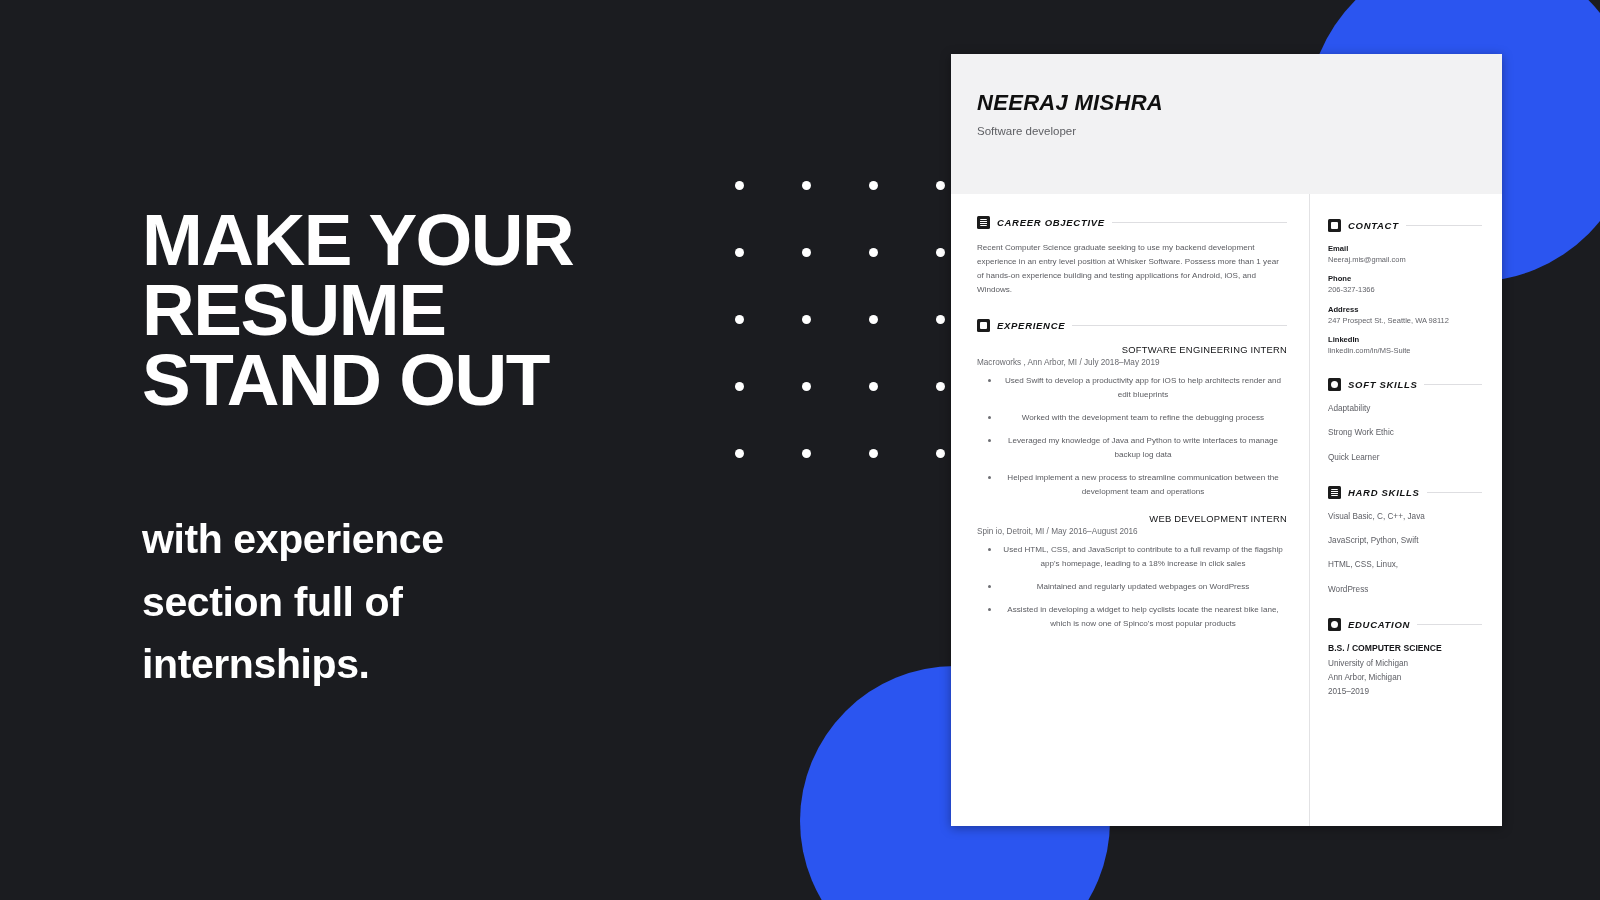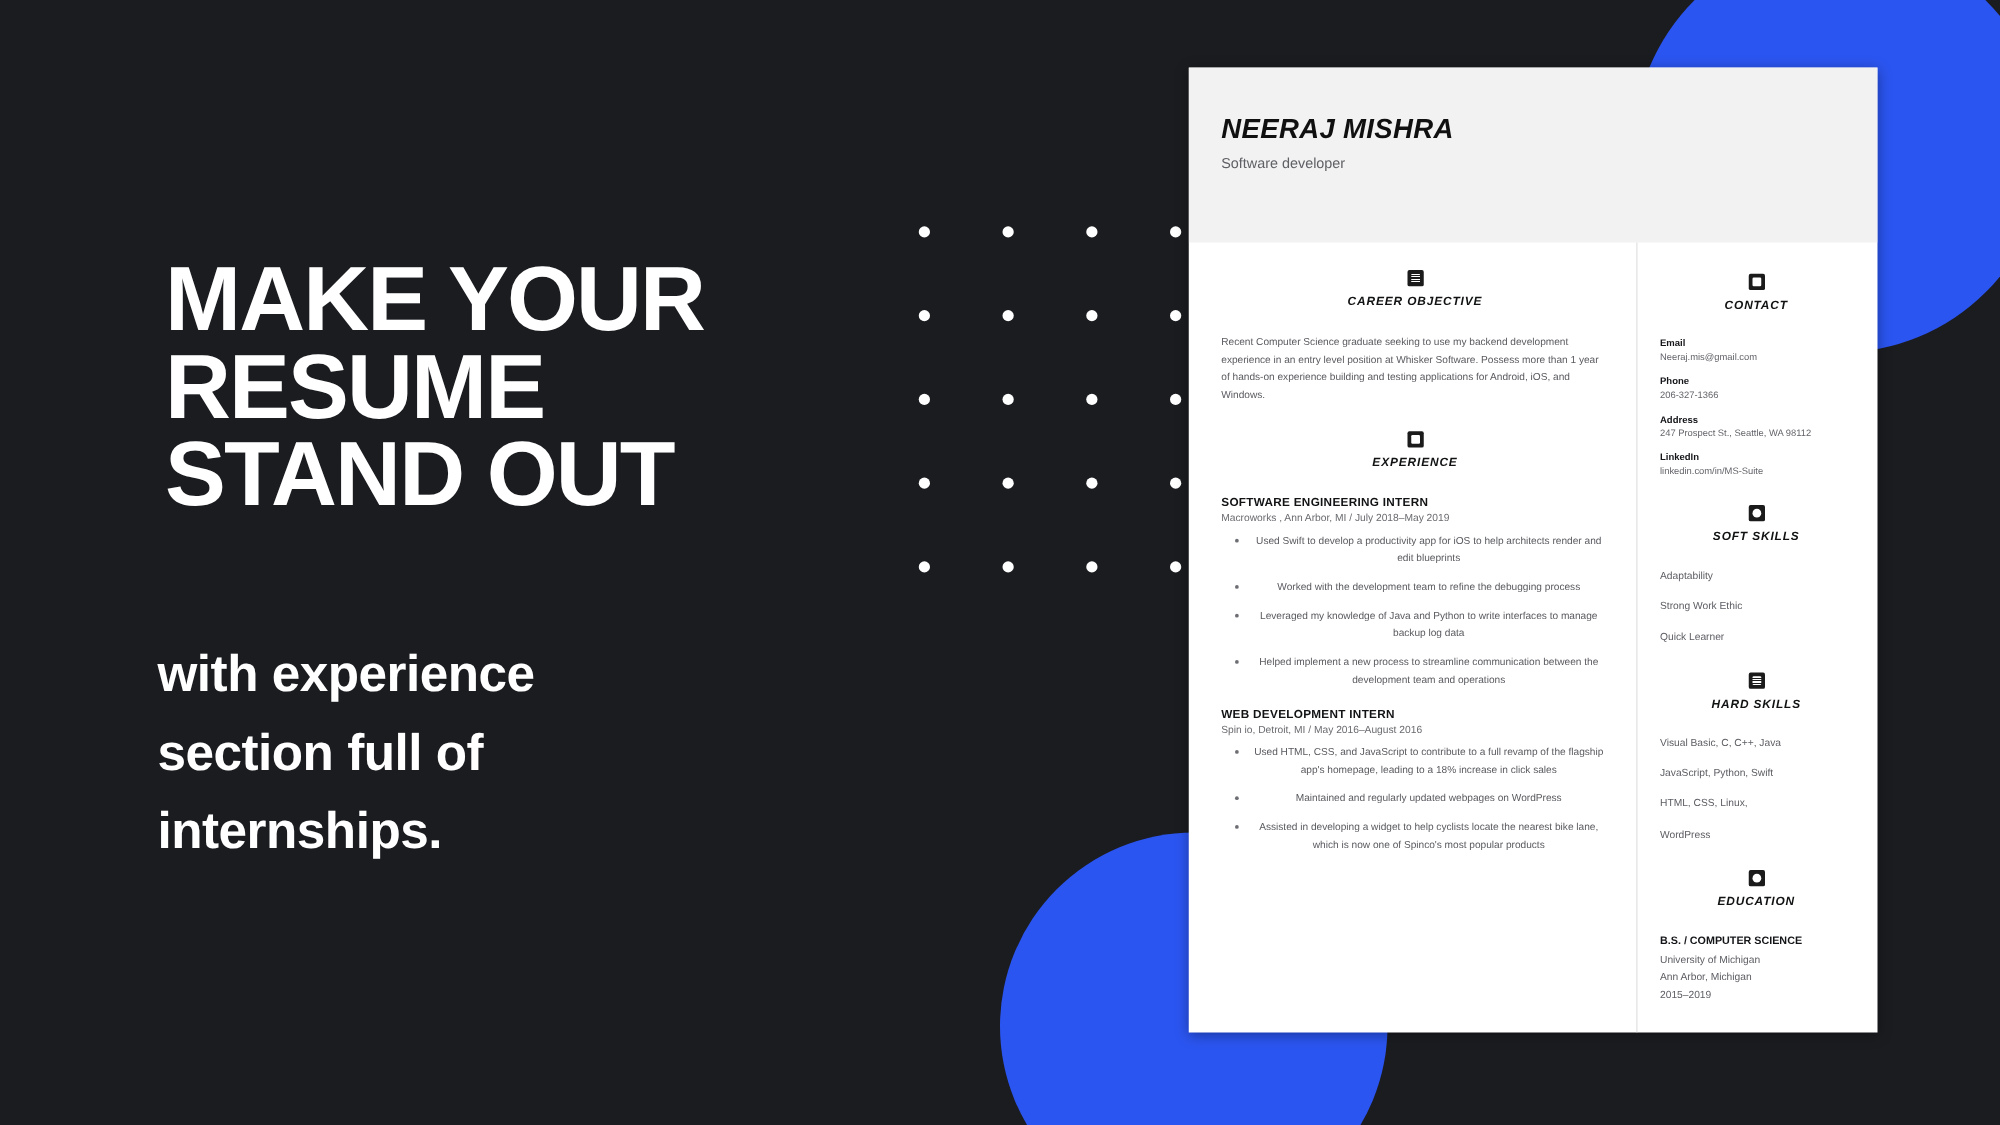--- a/index.html
+++ b/index.html
@@ -40,33 +40,33 @@
   #dot-grid .dot {
     position: absolute;
     width: 9px; height: 9px;
     border-radius: 50%;
     background: #ffffff;
   }
 
   
   #headline {
     position: absolute;
-    left: 132px; top: 205px;
+    left: 142px; top: 205px;
     width: 560px;
     color: #ffffff;
     font-size: 73px;
     line-height: 0.96;
     font-weight: bold;
     letter-spacing: -1.5px;
   }
   #headline .hl-line { display: block; white-space: nowrap; }
 
   #subheadline {
     position: absolute;
-    left: 126px; top: 508px;
+    left: 142px; top: 508px;
     width: 450px;
     color: #ffffff;
     font-size: 41px;
     line-height: 1.53;
     font-weight: bold;
     letter-spacing: -0.4px;
   }
 
   
   #resume-card {
@@ -113,21 +113,20 @@
     box-sizing: border-box;
     border-left: 1px solid #e2e2e4;
   }
 
   
   .sec-head {
     display: flex;
     align-items: center;
     gap: 7px;
     margin: 0 0 12px 0;
-    flex-direction: column;
   }
   .sec-head .glyph {
     width: 13px; height: 13px;
     background: #1b1b1b;
     border-radius: 1.5px;
     position: relative;
     flex: 0 0 auto;
   }
   .sec-head .glyph::after {
     content: "";
@@ -159,24 +158,25 @@
   .objective-text {
     font-size: 8.1px;
     line-height: 1.72;
     color: #5a5b60;
     margin: 0 0 22px 0;
   }
 
   .job { margin-bottom: 14px; }
   .job-title {
     font-size: 9.4px;
-    font-weight: bold;
+    font-weight: normal;
     letter-spacing: 0.25px;
     color: #121315;
     margin: 0 0 3px 0;
+    text-align: right;
   }
   .job-meta {
     font-size: 8.2px;
     color: #6a6b70;
     margin: 0 0 7px 0;
   }
   .job-bullets {
     margin: 0;
     padding-left: 22px;
     list-style: none;

